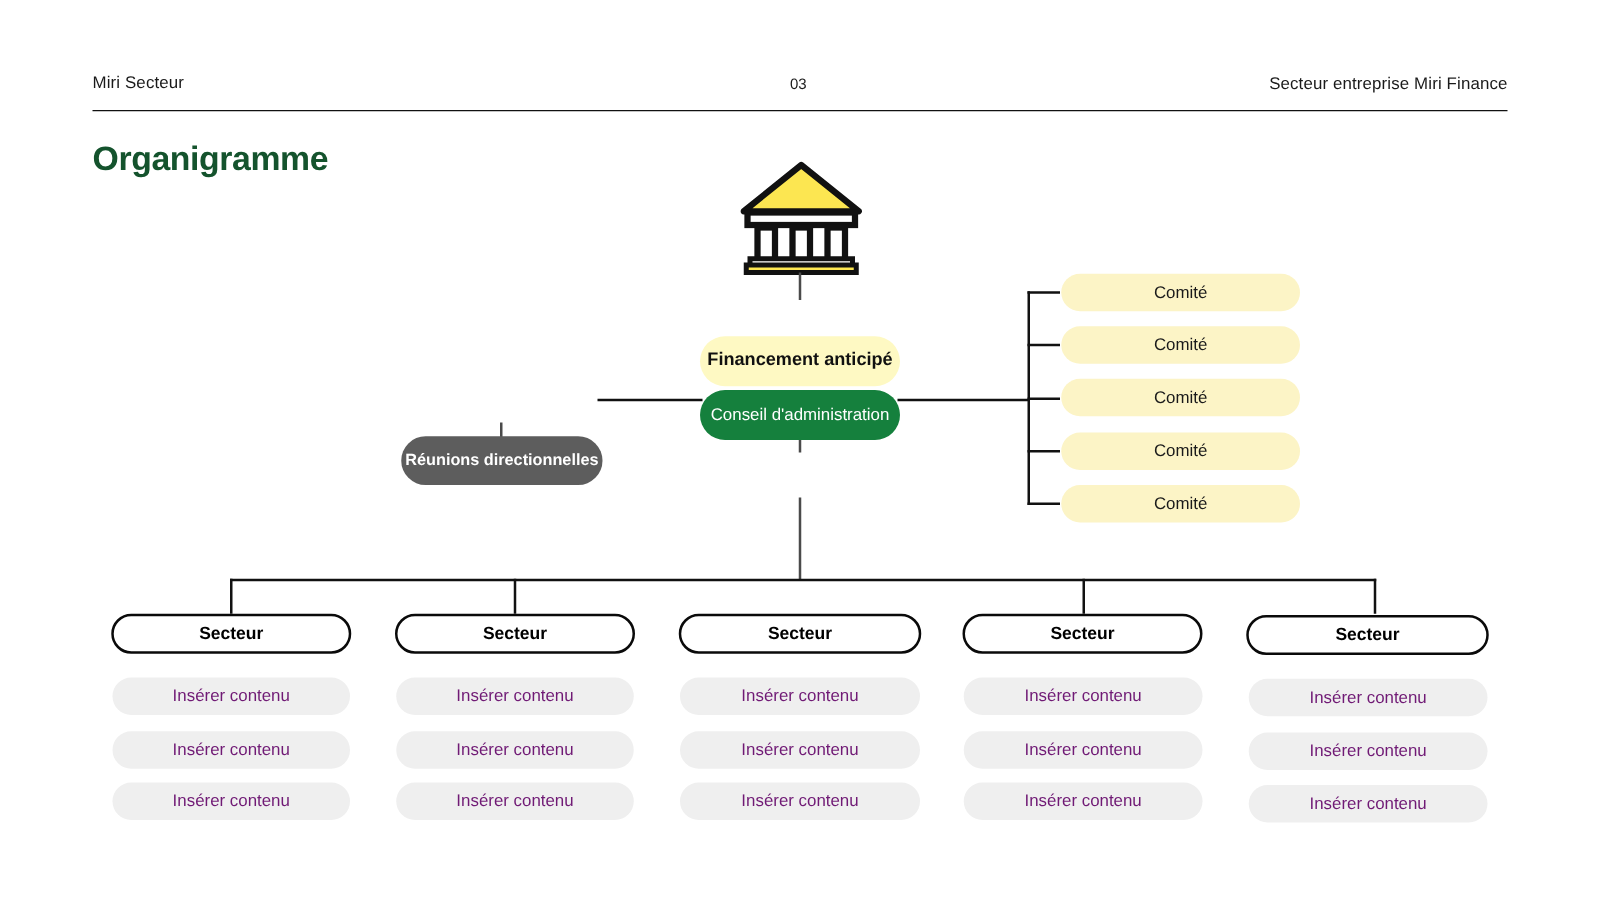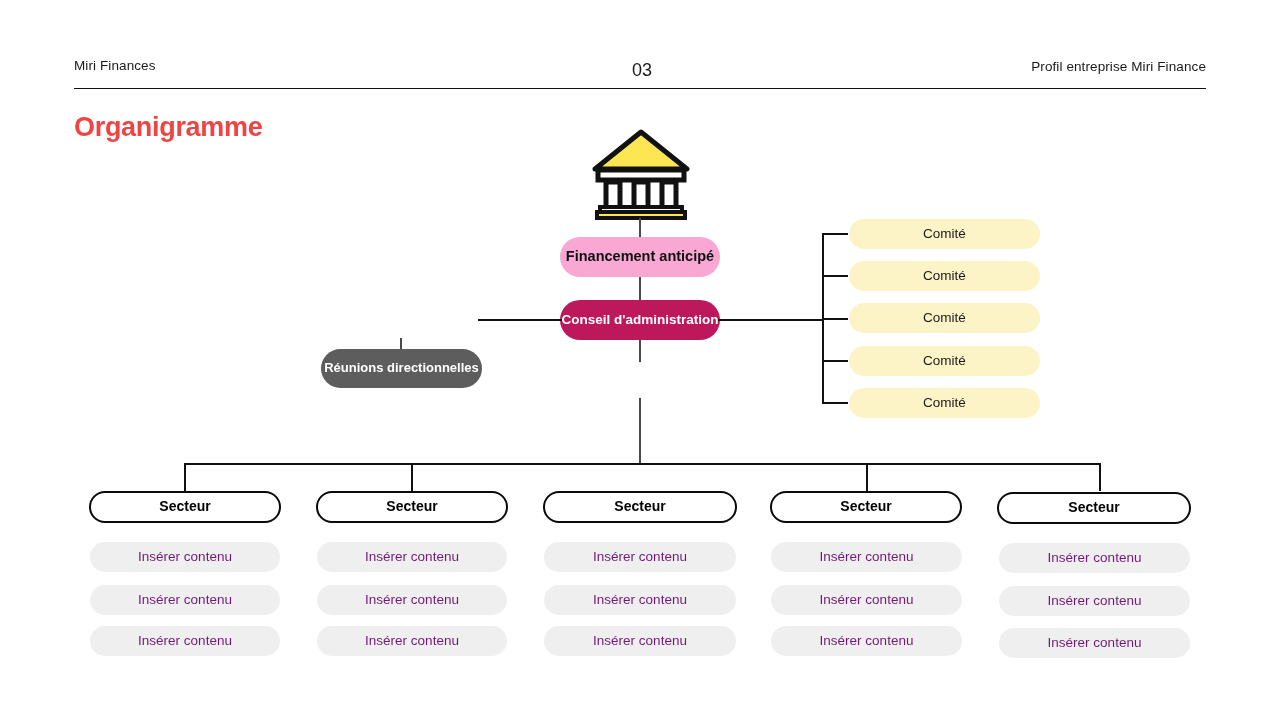--- a/index.html
+++ b/index.html
@@ -6,59 +6,59 @@
   html, body {
     width: 1280px; height: 720px;
     background: #ffffff;
     font-family: "Liberation Sans", sans-serif;
     overflow: hidden;
   }
   .slide { position: relative; width: 1280px; height: 720px; background: #fff; }
 
   
   .hdr-left  { position: absolute; left: 74px;  top: 58px; font-size: 13.5px; color: #1a1a1a; letter-spacing: .1px; }
-  .hdr-page  { position: absolute; left: 632px; top: 60px; font-size: 18px; color: #1a1a1a; }
+  .hdr-page  { position: absolute; left: 632px; top: 60px; font-size: 12px; color: #1a1a1a; }
   .hdr-right { position: absolute; right: 74px; top: 59px; font-size: 13.5px; color: #1a1a1a; letter-spacing: .1px; }
   .hdr-rule  { position: absolute; left: 74px; top: 88px; width: 1132px; height: 1.4px; background: #111; }
 
-  .title { position: absolute; left: 74px; top: 112px; font-size: 27px; font-weight: bold; color: #ef4444; letter-spacing: -0.3px; }
+  .title { position: absolute; left: 74px; top: 112px; font-size: 27px; font-weight: bold; color: #14532d; letter-spacing: -0.3px; }
 
   
   .pill {
     position: absolute;
     display: flex; align-items: center; justify-content: center;
     border-radius: 999px;
     text-align: center;
     line-height: 1.1;
     white-space: nowrap;
   }
-  .pill-yellow { background: #f9a8d4; color: #111; font-weight: bold; font-size: 14.5px; }
-  .pill-black  { background: #be185d; color: #fff; font-weight: bold; font-size: 13.5px; }
+  .pill-yellow { background: #fef9c3; color: #111; font-weight: bold; font-size: 14.5px; margin-top: 32px; }
+  .pill-black  { background: #15803d; color: #fff; font-weight: normal; font-size: 13.5px; margin-top: 12px; }
   .pill-outline{ background: #fff; color: #000; font-weight: bold; font-size: 13.5px; border: 3px solid #000; }
   .pill-gray-d { background: #4b4b4b; color: #fff; font-weight: bold; font-size: 13px; }
   .pill-gray-l { background: #5d5d5d; color: #fff; font-weight: bold; font-size: 13px; text-align: right; }
   .pill-comite { background: #FCF4C6; color: #1a1a1a; font-weight: normal; font-size: 13.5px; }
   .pill-sector { background: #fff; color: #000; font-weight: bold; font-size: 14px; border: 2px solid #0a0a0a; }
   .pill-content{ background: #EFEFEF; color: #701a75; font-weight: normal; font-size: 13.5px; }
 
   
   .ln { position: absolute; background: #4a4a4a; }
   .ln-dark { position: absolute; background: #111; }
 
   
   .bank { position: absolute; left: 592px; top: 128px; width: 98px; height: 92px; }
 </style>
 </head>
 <body>
 
 <div class="slide">
 
-  <div class="hdr-left">Miri Finances</div>
+  <div class="hdr-left">Miri Secteur</div>
   <div class="hdr-page">03</div>
-  <div class="hdr-right">Profil entreprise Miri Finance</div>
+  <div class="hdr-right">Secteur entreprise Miri Finance</div>
   <div class="hdr-rule"></div>
 
   <div class="title">Organigramme</div>
 
   <div class="bank">
     <svg viewBox="0 0 98 92" width="98" height="92">
 
       <polygon points="49,4 95,41 3,41" fill="#FCE651" stroke="#111" stroke-width="5" stroke-linejoin="round"></polygon>
 
       <rect x="6" y="42" width="86" height="10" fill="#fff" stroke="#111" stroke-width="5"></rect>

